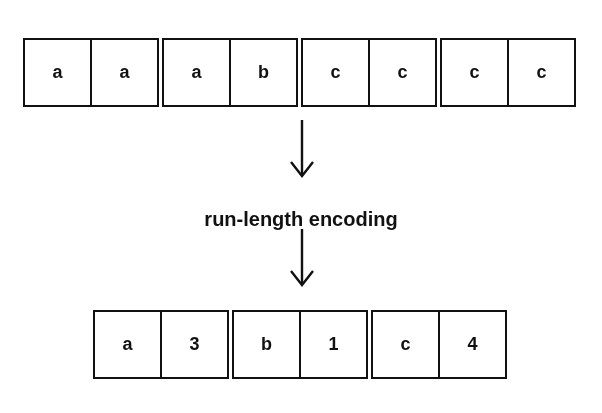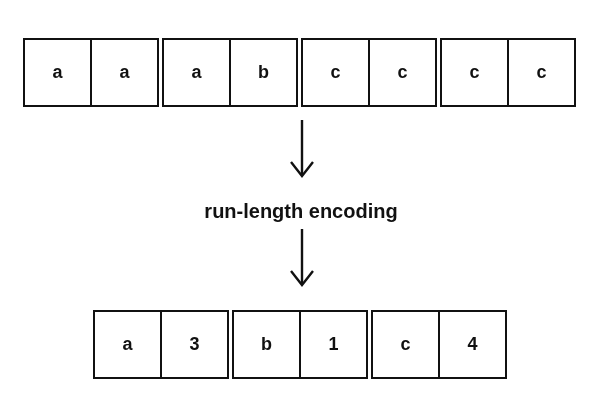--- a/index.html
+++ b/index.html
@@ -46,21 +46,21 @@
   .arrow {
     position: absolute;
     width: 40px;
     height: 60px;
   }
   .arrow-1 { left: 282px; top: 119px; }
   .arrow-2 { left: 282px; top: 228px; }
   .rle-label {
     position: absolute;
     left: 0;
-    top: 200px;
+    top: 208px;
     width: 602px;
     text-align: center;
     font-size: 20px;
     font-weight: bold;
     color: #111111;
     letter-spacing: 0px;
   }
 </style>
 </head>
 <body>

